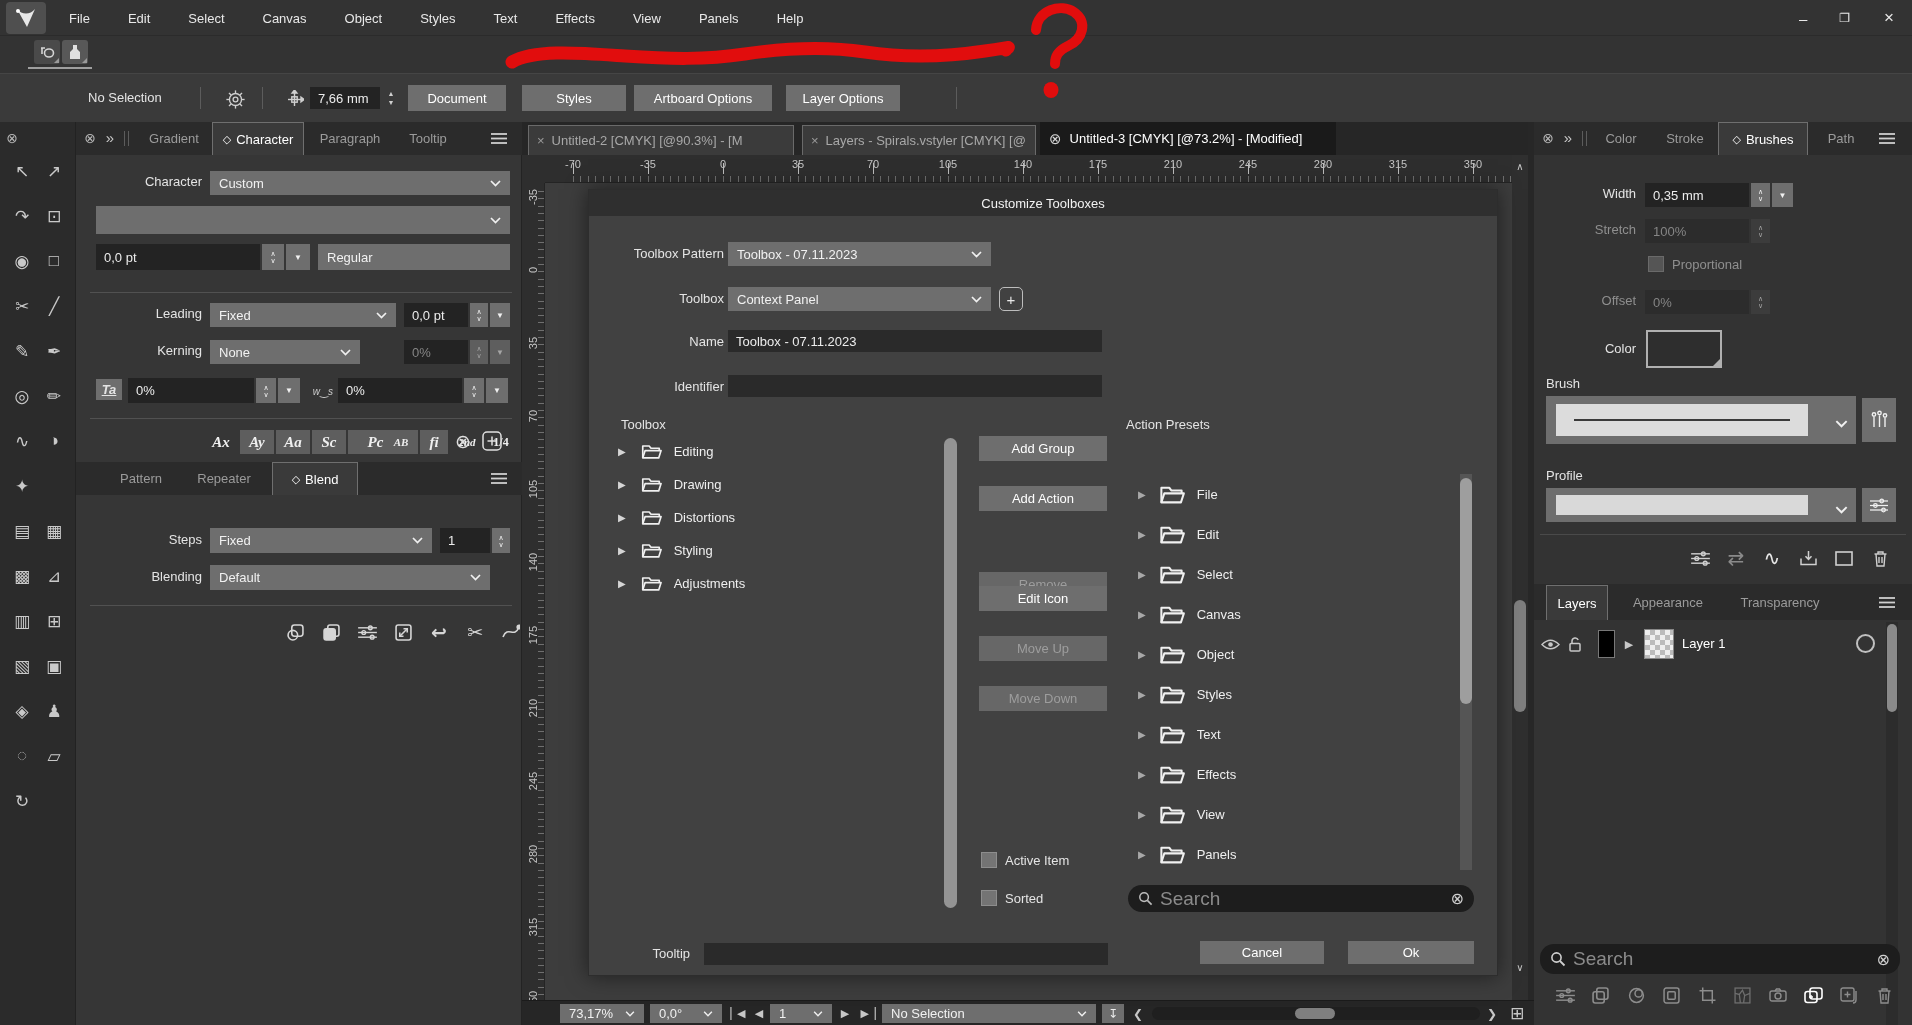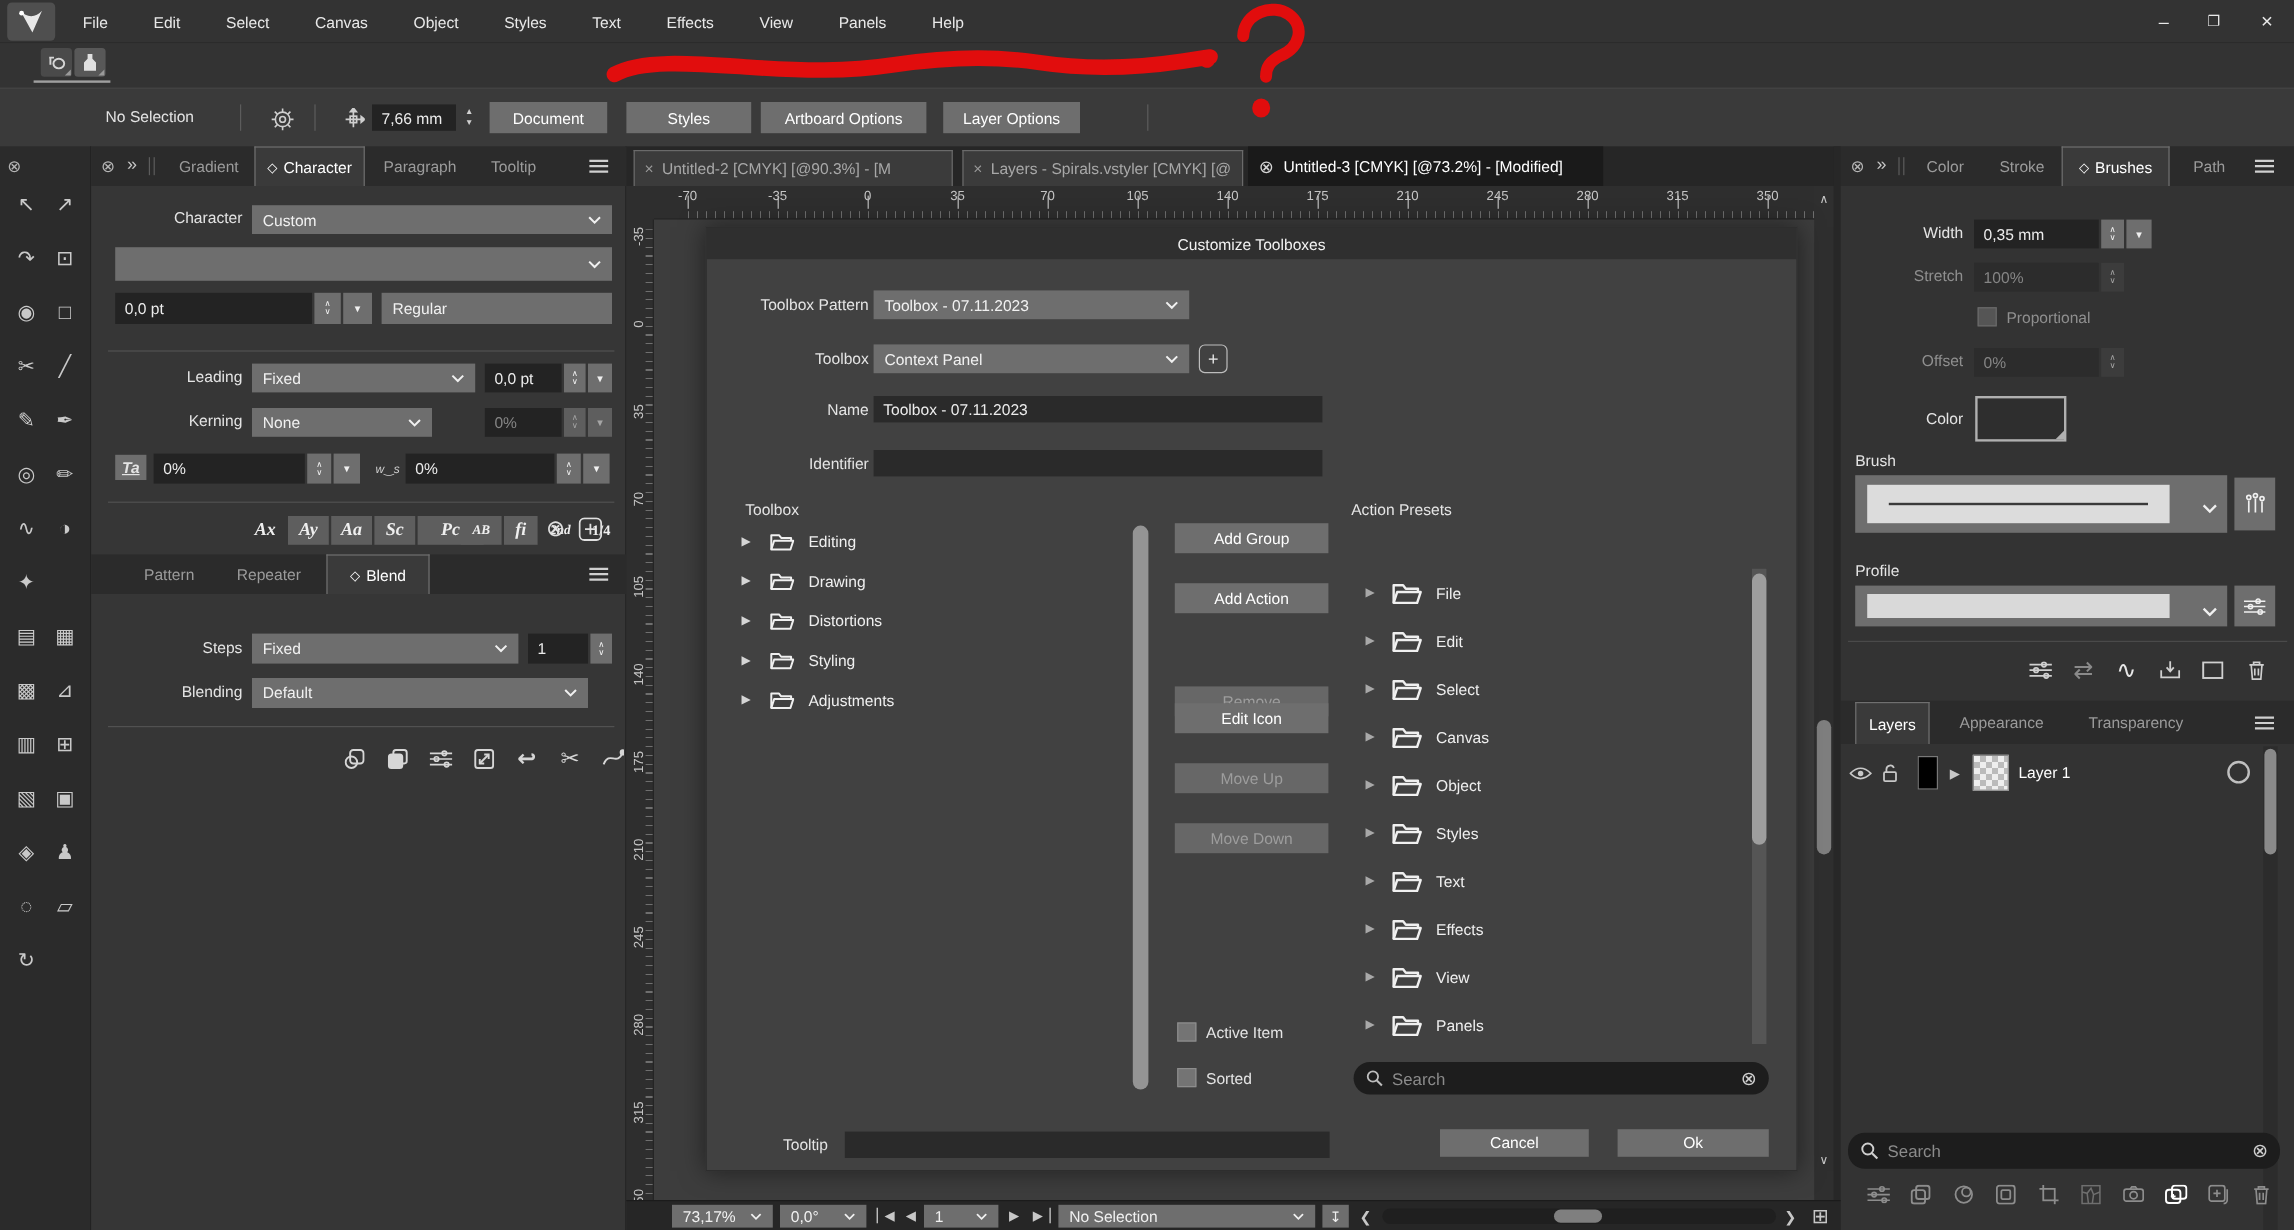--- a/index.html
+++ b/index.html
@@ -20,21 +20,21 @@
   .lbl.dim{color:#8f8f8f}
   .lbl.left{text-align:left}
   .btn{background:#6e6e6e;color:#fff;display:flex;align-items:center;justify-content:center;position:absolute}
   .btn.disabled{color:#9d9d9d;background:#676767}
   .chk{position:absolute;width:16px;height:16px;background:#747474;border:1px solid #8d8d8d}
   .ptab{position:absolute;color:#9b9b9b;display:flex;align-items:center;justify-content:center;white-space:nowrap}
   .ptab.active{color:#fff;background:#3a3a3a;border:1px solid #6f6f6f;border-bottom:none}
   .sepv{position:absolute;width:1px;background:#5c5c5c}
   .icon{position:absolute;display:flex;align-items:center;justify-content:center;color:#c7c7c7}
   .srch{position:absolute;background:#1d1d1d;border-radius:14px;display:flex;align-items:center;padding:0 10px;gap:7px}
-  .srch input{background:none;border:none;outline:none;color:#ef4444;font-size:14px;flex:1;min-width:0}
+  .srch input{background:none;border:none;outline:none;color:#ef4444;font-size:19px;flex:1;min-width:0}
   .srch input::placeholder{color:#8b8b8b}
   .tree-row{position:absolute;display:flex;align-items:center;color:#efefef}
   .exp{color:#d5d5d5;font-size:10px}
   .menu-item{padding:0 19px;height:36px;display:flex;align-items:center;color:#e9e9e9}
   .divh{position:absolute;height:1px;background:#515151}
   .hamb{color:#cfcfcf}
   .glyphbtn{position:absolute;display:flex;align-items:center;justify-content:center;color:#efefef;font-family:"Liberation Serif","DejaVu Serif",serif;font-style:italic;font-weight:bold;font-size:15px}
   .glyphbtn.bg{background:#5e5e5e}
   .checker{background:
     linear-gradient(45deg,#bbb 25%,transparent 25%,transparent 75%,#bbb 75%),

